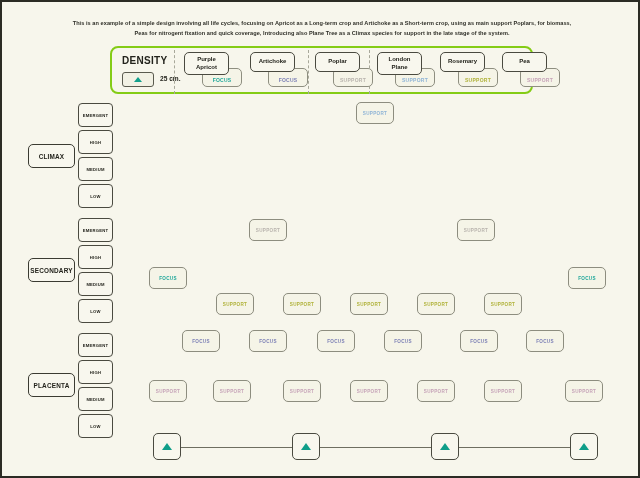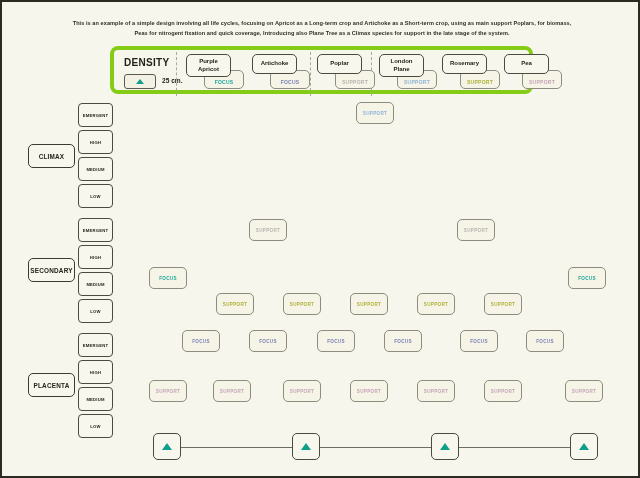--- a/index.html
+++ b/index.html
@@ -20,21 +20,21 @@
     position:absolute; left:70px; top:17px; width:500px;
     text-align:center;
     font-size:5.6px; line-height:9.6px;
     font-weight:bold; color:#2f2f28;
     letter-spacing:.05px;
   }
 
   
   #density-bar{
     position:absolute; left:108px; top:44px; width:423px; height:48px;
-    border:4px solid #84cc16; border-radius:8px;
+    border:2px solid #84cc16; border-radius:8px;
     background:#f7f6ec;
   }
   .vdash{
     position:absolute; top:2px; height:44px; width:0;
     border-left:1px dashed #a8a89a;
   }
   #density-title{
     position:absolute; left:10px; top:7px;
     font-size:10px; font-weight:bold; color:#23231c;
     letter-spacing:.3px;

